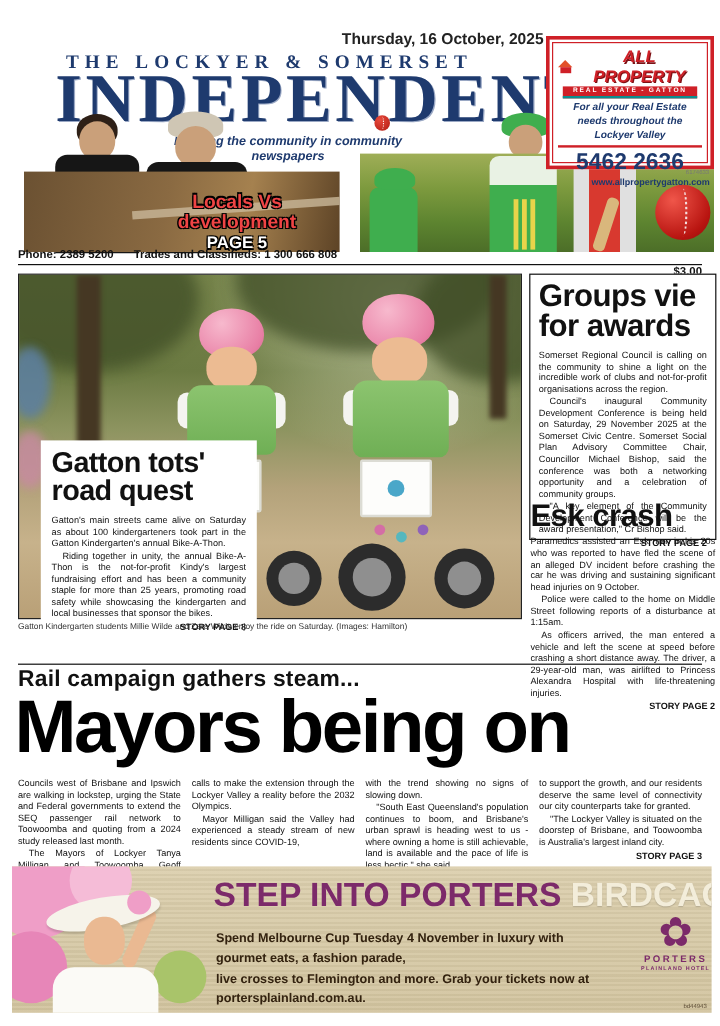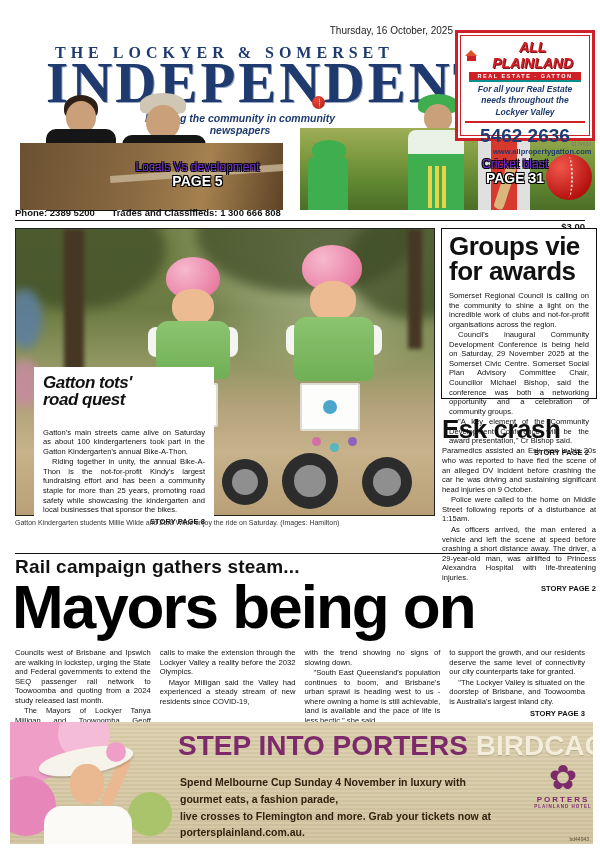--- a/index.html
+++ b/index.html
@@ -1,21 +1,21 @@
 <!DOCTYPE html>
 <html><head>
 <meta charset="utf-8">
 <style>
   * { margin:0; padding:0; box-sizing:border-box; }
   body { background:#888; font-family:"Liberation Sans", sans-serif; }
   #page { position:relative; width:600px; height:855px; background:#fff; overflow:hidden;
           margin:0 auto; color:#111; }
 
   
-  .date { position:absolute; top:25px; right:147px; font-size:10px; font-weight:normal; color:#222; }
+  .date { position:absolute; top:25px; right:147px; font-size:13px; font-weight:bold; color:#222; }
   .m-pre { position:absolute; top:44px; left:55px; font-family:"Liberation Serif", serif;
            font-weight:bold; font-size:16px; letter-spacing:5px; color:#1e3a6e; }
   .m-title { position:absolute; top:54px; left:46px; font-family:"Liberation Serif", serif;
              font-weight:bold; font-size:57px; letter-spacing:3px; color:#1e3a6e; line-height:1;
              text-shadow:1px 1px 0 #9aa8c4; }
   .m-tag { position:absolute; top:112px; left:115px; width:250px; text-align:center;
            font-size:10.5px; font-weight:bold; font-style:italic; color:#1e3a6e; }
   .ball-sm { position:absolute; top:96px; left:312px; width:13px; height:13px; border-radius:50%;
              background:radial-gradient(circle at 35% 30%, #e84a3c, #b11a12); }
   .ball-sm::after { content:""; position:absolute; left:5px; top:1px; width:2px; height:11px;
@@ -56,21 +56,21 @@
   .stump { position:absolute; width:4px; height:42px; background:#e8d44a; }
   .shirt-green { position:absolute; background:#3fae4e; border-radius:8px 8px 0 0; }
   .shirt-red { position:absolute; background:linear-gradient(90deg,#e0e0e0 25%, #d8392f 25%, #d8392f 75%, #e0e0e0 75%); border-radius:8px 8px 0 0; }
   .bucket { position:absolute; border-radius:50% 50% 30% 30%; }
   .bat { position:absolute; width:10px; height:46px; background:#d9b77c; border-radius:4px; transform:rotate(18deg); }
   .ball-lg { position:absolute; width:46px; height:46px; border-radius:50%;
              background:radial-gradient(circle at 32% 28%, #f0564a, #b81410 70%, #8c0d0a); }
   .ball-lg::after { content:""; position:absolute; left:19px; top:3px; width:6px; height:40px;
              border-radius:50%; border-right:2px dotted #f4dede; }
   .ban-txt { position:absolute; text-align:center; z-index:3; line-height:1.05; }
-  .ban-title { font-size:12px; font-weight:400; color:#6d28d9;
+  .ban-title { font-size:16px; font-weight:700; color:#ef4444;
                text-shadow:-1px -1px 0 #000,1px -1px 0 #000,-1px 1px 0 #000,1px 1px 0 #000; }
   .ban-page { font-size:14px; font-weight:900; color:#fff;
               text-shadow:-1px -1px 0 #000,1px -1px 0 #000,-1px 1px 0 #000,1px 1px 0 #000; }
 
   
   .phone-line { position:absolute; top:207px; left:15px; font-size:9.5px; font-weight:bold; }
   .phone-line span + span { margin-left:14px; }
   .price { position:absolute; top:221px; right:15px; font-size:9.5px; font-weight:bold; }
   .rule1 { position:absolute; top:220px; left:15px; width:570px; height:1px; background:#111; }
   .rule2 { position:absolute; top:553px; left:15px; width:570px; height:1px; background:#111; }
@@ -94,28 +94,28 @@
   .sign { position:absolute; background:#fdfdfb; border:2px solid #dcdcd4; border-radius:2px; }
   .sign::after { content:""; position:absolute; left:50%; top:50%; width:14px; height:14px;
             transform:translate(-50%,-50%); border-radius:50%; background:#4aa7c9; }
   .wheel { position:absolute; border-radius:50%; background:#2c2c2c; }
   .wheel::after { content:""; position:absolute; inset:22%; border-radius:50%; background:#8f8f8f; }
   .garland { position:absolute; width:9px; height:9px; border-radius:50%; opacity:.9; }
 
   
   .inset { position:absolute; top:368px; left:35px; width:178px; background:#fff; padding:6px 8px 5px;
            box-shadow:0 0 0 1px #fff; }
-  .inset h2 { font-size:17px; line-height:1.02; font-weight:800; letter-spacing:-0.5px; margin-bottom:19px;font-style:italic; }
+  .inset h2 { font-size:24px; line-height:1.02; font-weight:800; letter-spacing:-0.5px; margin-bottom:6px; }
   .body-p { font-size:7.6px; line-height:1.26; text-align:justify; }
   .body-p + .body-p { text-indent:9px; margin-top:1px; }
   .ref { font-size:7.6px; font-weight:bold; text-align:right; margin-top:2px; }
   .lead-cap { position:absolute; top:519px; left:15px; width:420px; font-size:7px; color:#333; }
 
   
-  .groups-box { position:absolute; top:228px; left:441px; width:156px; height:171px;
+  .groups-box { position:absolute; top:228px; left:441px; width:156px; height:222px;
                 border:1px solid #111; padding:5px 7px; background:#fff; }
   .rail-h { font-size:26px; line-height:0.98; font-weight:800; letter-spacing:-0.5px; margin-bottom:6px; }
   .esk { position:absolute; top:417px; left:441px; width:156px; padding:0 1px; }
   .esk .rail-h { margin-bottom:4px; }
 
   
   .kicker { position:absolute; top:556px; left:15px; font-size:19px; font-weight:600; letter-spacing:0.2px; }
   .mayors { position:absolute; top:576px; left:12px; width:580px; font-size:62px; font-weight:900;
             letter-spacing:-2px; line-height:1; color:#000; }
   .cols { position:absolute; top:648px; left:15px; width:570px; display:flex; gap:9px; }
@@ -158,21 +158,21 @@
   <div class="date">Thursday, 16 October, 2025</div>
   <div class="m-pre">THE LOCKYER &amp; SOMERSET</div>
   <div class="m-title">INDEPENDENT</div>
   <div class="m-tag">Keeping the community in community newspapers</div>
   <div class="ball-sm"></div>
 
   <div class="prop-ad">
     <div class="prop-in">
       <div class="prop-brand-row">
         <span class="house"></span>
-        <span class="prop-brand">ALL PLAINLAND</span>
+        <span class="prop-brand">ALL PROPERTY</span>
       </div>
       <div class="prop-sub">REAL ESTATE - GATTON</div>
       <div class="prop-line">For all your Real Estate</div>
       <div class="prop-line">needs throughout the</div>
       <div class="prop-line">Lockyer Valley</div>
       <div class="prop-rule"></div>
       <div class="prop-phone">5462 2636</div>
       <div class="prop-web">www.allpropertygatton.com</div>
       <div class="prop-code">6174633</div>
     </div>
@@ -210,24 +210,20 @@
     <div class="strip-inner">
       <div class="shirt-green" style="left:8px; top:28px; width:40px; height:54px;"></div>
       <div class="bucket" style="left:12px; top:12px; width:34px; height:18px; background:#3fae4e;"></div>
       <div class="shirt-green" style="left:108px; top:2px; width:56px; height:80px; background:linear-gradient(180deg,#e9f2e4 30%, #3fae4e 30%);"></div>
       <div class="stump" style="left:128px; top:38px;"></div>
       <div class="stump" style="left:135px; top:38px;"></div>
       <div class="stump" style="left:142px; top:38px;"></div>
       <div class="shirt-red" style="left:178px; top:4px; width:52px; height:78px;"></div>
       <div class="bat" style="left:200px; top:36px;"></div>
       <div class="ball-lg" style="left:246px; top:26px;"></div>
-    </div>
-    <div class="ban-txt" style="left:140px; top:30px; width:150px;">
-      <div class="ban-title">Cricket blast</div>
-      <div class="ban-page">PAGE 31</div>
     </div>
   </div>
 
   <div class="phone-line">
     <span>Phone: 2389 5200</span>
     <span>Trades and Classifieds: 1 300 666 808</span>
   </div>
   <div class="price">$3.00</div>
   <div class="rule1"></div>
 
@@ -329,21 +325,21 @@
       <div class="p-hat"></div>
       <div class="flower" style="left:96px; top:20px; width:20px; height:20px; background:#ef9ec7;"></div>
       <div class="p-face"></div>
       <div class="p-top"></div>
     </div>
     <div class="p-title">
       <span class="t1">STEP INTO PORTERS</span>
       <span class="t2">BIRDCAGE</span>
     </div>
     <div class="p-body">
-      <div>Spend Melbourne Cup Sunday 4 November in luxury with gourmet eats, a fashion parade,</div>
+      <div>Spend Melbourne Cup Tuesday 4 November in luxury with gourmet eats, a fashion parade,</div>
       <div>live crosses to Flemington and more.  Grab your tickets now at portersplainland.com.au.</div>
     </div>
     <div class="p-logo">
       <div class="glyph">✿</div>
       <div class="l1">PORTERS</div>
       <div class="l2">PLAINLAND HOTEL</div>
     </div>
     <div class="p-code">bd44943</div>
   </div>
 

